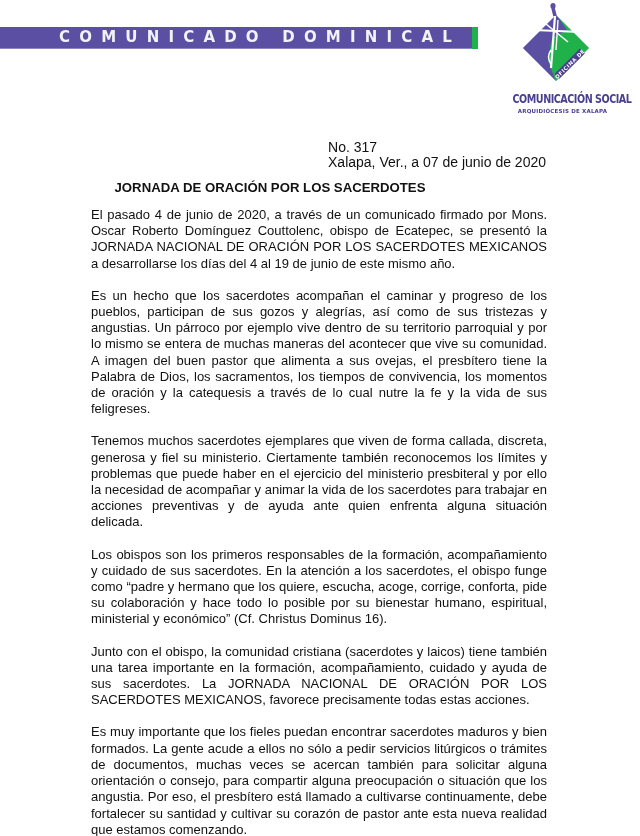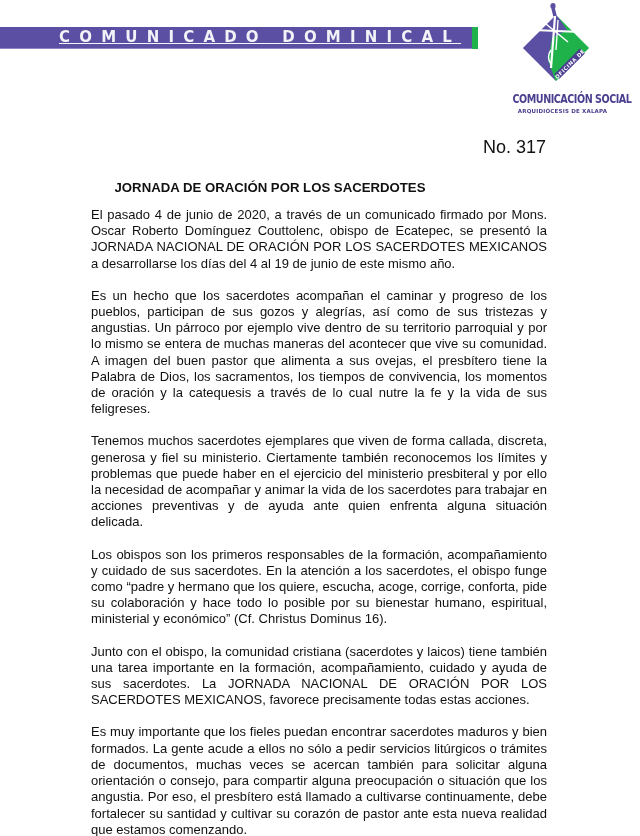--- a/index.html
+++ b/index.html
@@ -36,21 +36,20 @@
       position: absolute;
       left: 59px;
       top: 29px;
       font-family: "DejaVu Sans", sans-serif;
       font-weight: bold;
       font-size: 15px;
       letter-spacing: 9.2px;
       color: #f2f2f7;
       line-height: 17px;
       white-space: nowrap;
-      text-decoration: underline;
     }
     .logo {
       position: absolute;
       left: 512px;
       top: 2px;
       width: 92px;
       height: 86px;
     }
     .org-name {
       position: absolute;
@@ -80,21 +79,21 @@
       color: #4a3f8f;
       letter-spacing: 0.2px;
       white-space: nowrap;
       line-height: 7px;
     }
     .meta {
       position: absolute;
       right: 94px;
       top: 140px;
       text-align: left;
-      font-size: 18px;
+      font-size: 14px;
       line-height: 15px;
     }
     .title {
       position: absolute;
       left: 0;
       width: 540px;
       top: 180px;
       text-align: center;
       font-weight: bold;
       font-size: 13.2px;
@@ -140,20 +139,21 @@
     <rect x="40" y="58" width="36" height="7" fill="#4a3f8f"></rect>
     <text x="58" y="63.8" text-anchor="middle" font-family="DejaVu Sans, sans-serif" font-size="5.2" font-weight="bold" fill="#ffffff" letter-spacing="0.6">OFICINA DE</text>
   </g>
 </svg>
 
 <div class="org-name">COMUNICACIÓN SOCIAL</div>
 <div class="org-sub">ARQUIDIÓCESIS DE XALAPA</div>
 
 <div class="meta">
   <div>No. 317</div>
+  <div>Xalapa, Ver., a 07 de junio de 2020</div>
 </div>
 
 <div class="title">JORNADA DE ORACIÓN POR LOS SACERDOTES</div>
 
 <div class="body-text">
   <p class="para">El pasado 4 de junio de 2020, a través de un comunicado firmado por Mons. Oscar Roberto Domínguez Couttolenc, obispo de Ecatepec, se presentó la JORNADA NACIONAL DE ORACIÓN POR LOS SACERDOTES MEXICANOS a desarrollarse los días del 4 al 19 de junio de este mismo año.</p>
   <p class="para">Es un hecho que los sacerdotes acompañan el caminar y progreso de los pueblos, participan de sus gozos y alegrías, así como de sus tristezas y angustias. Un párroco por ejemplo vive dentro de su territorio parroquial y por lo mismo se entera de muchas maneras del acontecer que vive su comunidad. A imagen del buen pastor que alimenta a sus ovejas, el presbítero tiene la Palabra de Dios, los sacramentos, los tiempos de convivencia, los momentos de oración y la catequesis a través de lo cual nutre la fe y la vida de sus feligreses.</p>
   <p class="para">Tenemos muchos sacerdotes ejemplares que viven de forma callada, discreta, generosa y fiel su ministerio. Ciertamente también reconocemos los límites y problemas que puede haber en el ejercicio del ministerio presbiteral y por ello la necesidad de acompañar y animar la vida de los sacerdotes para trabajar en acciones preventivas y de ayuda ante quien enfrenta alguna situación delicada.</p>
   <p class="para">Los obispos son los primeros responsables de la formación, acompañamiento y cuidado de sus sacerdotes. En la atención a los sacerdotes, el obispo funge como “padre y hermano que los quiere, escucha, acoge, corrige, conforta, pide su colaboración y hace todo lo posible por su bienestar humano, espiritual, ministerial y económico” (Cf. Christus Dominus 16).</p>
   <p class="para">Junto con el obispo, la comunidad cristiana (sacerdotes y laicos) tiene también una tarea importante en la formación, acompañamiento, cuidado y ayuda de sus sacerdotes. La JORNADA NACIONAL DE ORACIÓN POR LOS SACERDOTES MEXICANOS, favorece precisamente todas estas acciones.</p>

